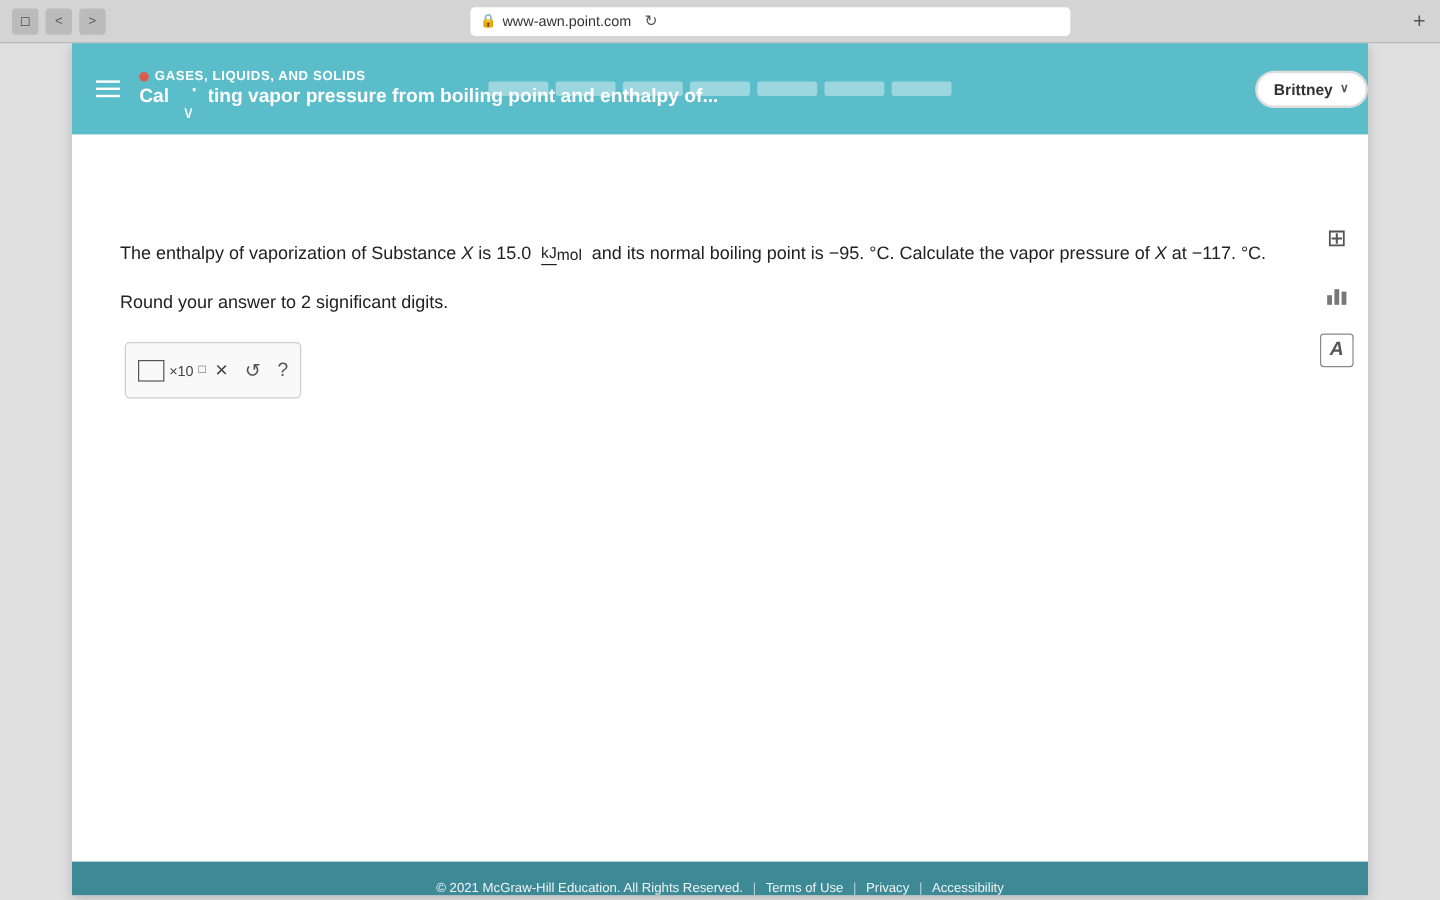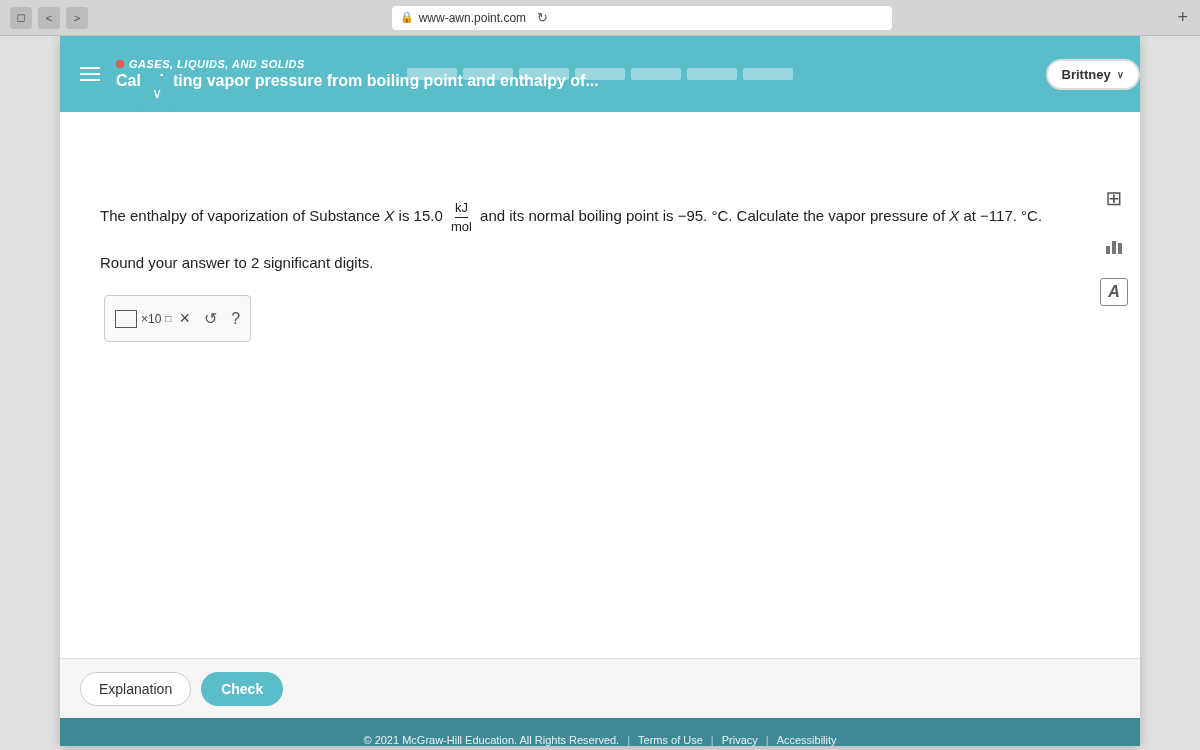--- a/index.html
+++ b/index.html
@@ -57,21 +57,20 @@
       display: block; width: 20px; height: 2px; background: white;
     }
     .header-text { color: white; }
     .header-category {
       font-size: 11px;
       font-weight: bold;
       letter-spacing: 0.5px;
       display: flex;
       align-items: center;
       gap: 5px;
-      font-style: italic;
     }
     .header-category .dot {
       width: 8px; height: 8px;
       background: #e05a4e;
       border-radius: 50%;
       display: inline-block;
     }
     .header-title {
       font-size: 16px;
       font-weight: bold;
@@ -138,22 +137,22 @@
     .problem-text {
       font-size: 15px;
       color: #222;
       line-height: 1.6;
       margin-bottom: 20px;
       margin-top: 28px;
     }
 
     .fraction {
       display: inline-flex;
-      flex-direction: column;
-      align-items: center;
+      flex-direction: row;
+      align-items: flex-end;
       vertical-align: middle;
       margin: 0 4px;
       line-height: 1.2;
     }
     .fraction .numerator {
       border-bottom: 1px solid #222;
       padding-bottom: 1px;
       font-size: 13px;
     }
     .fraction .denominator {
@@ -390,24 +389,20 @@
           <button class="sci-btn x-btn">×</button>
           <button class="sci-btn refresh-btn">↺</button>
           <button class="sci-btn question-btn">?</button>
         </div>
       </div>
 
     </div>
 
   </div>
 
-  <div class="app-footer">
-    <button class="explanation-btn">Explanation</button>
-    <button class="check-btn">Check</button>
-  </div>
 
   <div class="footer-bottom">
     <span>© 2021 McGraw-Hill Education. All Rights Reserved.</span>
     <span class="sep">|</span>
     <a href="#">Terms of Use</a>
     <span class="sep">|</span>
     <a href="#">Privacy</a>
     <span class="sep">|</span>
     <a href="#">Accessibility</a>
   </div>

